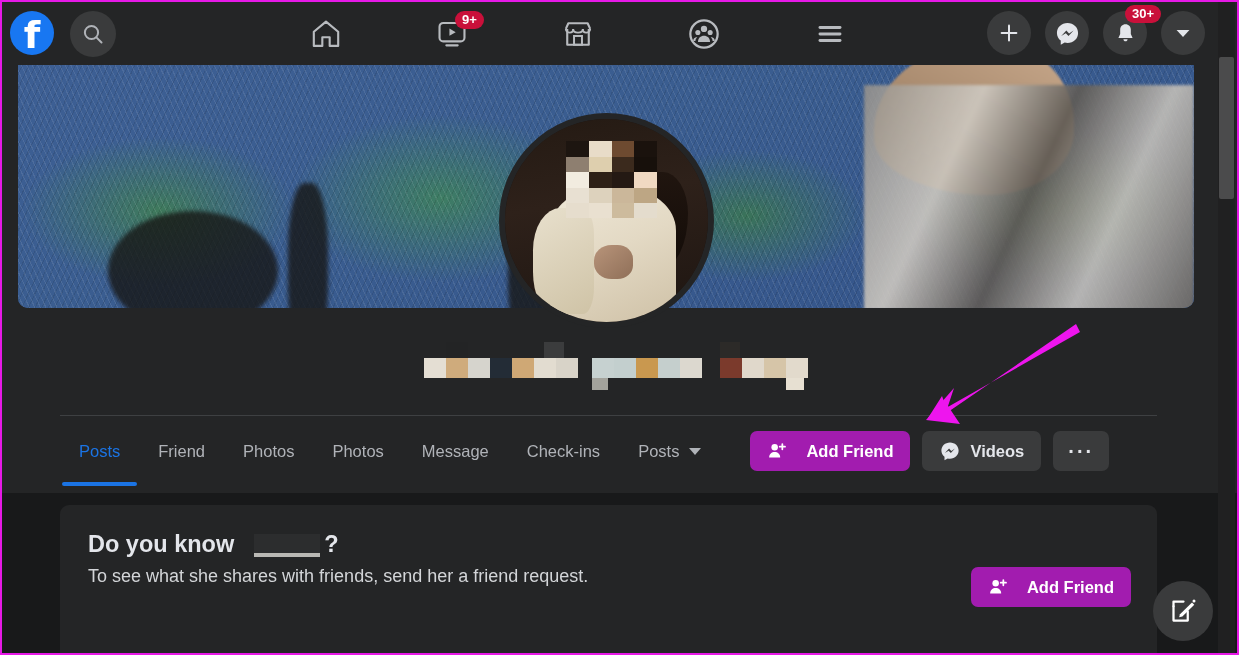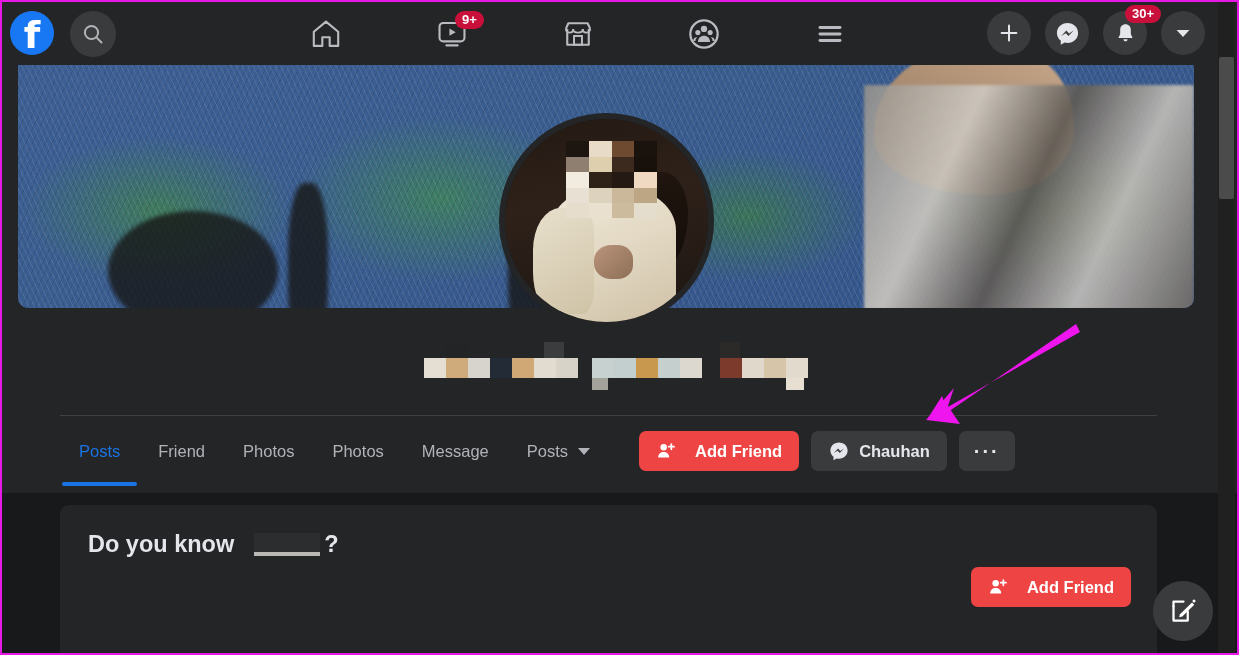--- a/index.html
+++ b/index.html
@@ -214,38 +214,38 @@
     display: flex; align-items: center; gap: 12px;
     margin-left: 30px;
   }
   .btn {
     display: flex; align-items: center; justify-content: center; gap: 9px;
     height: 40px; border-radius: 7px;
     font-size: 16.5px; font-weight: bold;
     padding: 0 17px;
     white-space: nowrap;
   }
-  .btn-primary { background: #ef4444; color: #fff; gap: 19px; }
+  .btn-primary { background: #a21caf; color: #fff; gap: 19px; }
   .btn-secondary { background: #3a3b3c; color: #e4e6eb; }
   .btn-icononly {
     background: #3a3b3c; color: #e4e6eb;
     width: 56px; padding: 0;
     letter-spacing: 2px; font-size: 20px;
   }
 
   
   #card {
     position: absolute; left: 58px; top: 503px;
     width: 1097px; height: 160px;
     background: #242526;
     border-radius: 9px;
     padding: 26px 28px 0 28px;
   }
   #card-title {
-    display: flex; align-items: center;
+    display: flex; align-items: flex-end;
     color: #e4e6eb; font-size: 23.5px; font-weight: bold;
   }
   .name-redact-inline {
     position: relative;
     display: inline-block;
     width: 66px; height: 24px;
     margin: 0 4px 0 20px;
   }
   .name-redact-inline .fill {
     position: absolute; left: 0; top: 0;
@@ -508,60 +508,64 @@
       <div class="tab">
         <span>Photos</span>
       </div>
       <div class="tab">
         <span>Photos</span>
       </div>
       <div class="tab">
         <span>Message</span>
       </div>
       <div class="tab">
+        <span>Check-ins</span>
+      </div>
+      <div class="tab">
         <span>Posts</span>
         <span class="caret-down"></span>
       </div>
 
       <div class="action-btns">
         <div class="btn btn-primary">
           <svg width="20" height="20" viewBox="0 0 24 24">
             <circle cx="9.2" cy="7.6" r="3.9" fill="#fff"></circle>
             <path d="M2.6 19.8 C2.6 15.6 5.6 13.3 9.2 13.3 C12.8 13.3 15.8 15.6 15.8 19.8 Z" fill="#fff"></path>
             <line x1="18.4" y1="3.6" x2="18.4" y2="10" stroke="#fff" stroke-width="2.1" stroke-linecap="round"></line>
             <line x1="15.2" y1="6.8" x2="21.6" y2="6.8" stroke="#fff" stroke-width="2.1" stroke-linecap="round"></line>
           </svg>
           <span>Add Friend</span>
         </div>
 
         <div class="btn btn-secondary">
           <svg width="22" height="22" viewBox="0 0 24 24">
             <path d="M12 2.6 C6.6 2.6 2.6 6.5 2.6 11.5 C2.6 14.3 3.9 16.7 6 18.3 L6 22 L9.5 20.1 C10.3 20.3 11.1 20.4 12 20.4 C17.4 20.4 21.4 16.5 21.4 11.5 C21.4 6.5 17.4 2.6 12 2.6 Z" fill="#e4e6eb"></path>
             <path d="M6.4 14.3 L11 9.4 L13.4 11.9 L17.4 9.3 L12.9 14.2 L10.5 11.7 Z" fill="#3a3b3c"></path>
           </svg>
-          <span>Chauhan</span>
+          <span>Videos</span>
         </div>
 
         <div class="btn btn-icononly">
           <span>···</span>
         </div>
       </div>
     </div>
   </div>
 
   <div id="card">
     <div id="card-title">
       <span>Do you know</span>
       <span class="name-redact-inline">
         <span class="fill"></span>
           <span class="underline"></span>
       </span>
       <span>?</span>
     </div>
 
+    <div id="card-sub">To see what she shares with friends, send her a friend request.</div>
 
 
     <div id="card-add-friend" class="btn btn-primary">
       <svg width="20" height="20" viewBox="0 0 24 24">
         <circle cx="9.2" cy="7.6" r="3.9" fill="#fff"></circle>
         <path d="M2.6 19.8 C2.6 15.6 5.6 13.3 9.2 13.3 C12.8 13.3 15.8 15.6 15.8 19.8 Z" fill="#fff"></path>
         <line x1="18.4" y1="3.6" x2="18.4" y2="10" stroke="#fff" stroke-width="2.1" stroke-linecap="round"></line>
         <line x1="15.2" y1="6.8" x2="21.6" y2="6.8" stroke="#fff" stroke-width="2.1" stroke-linecap="round"></line>
       </svg>
       <span>Add Friend</span>

